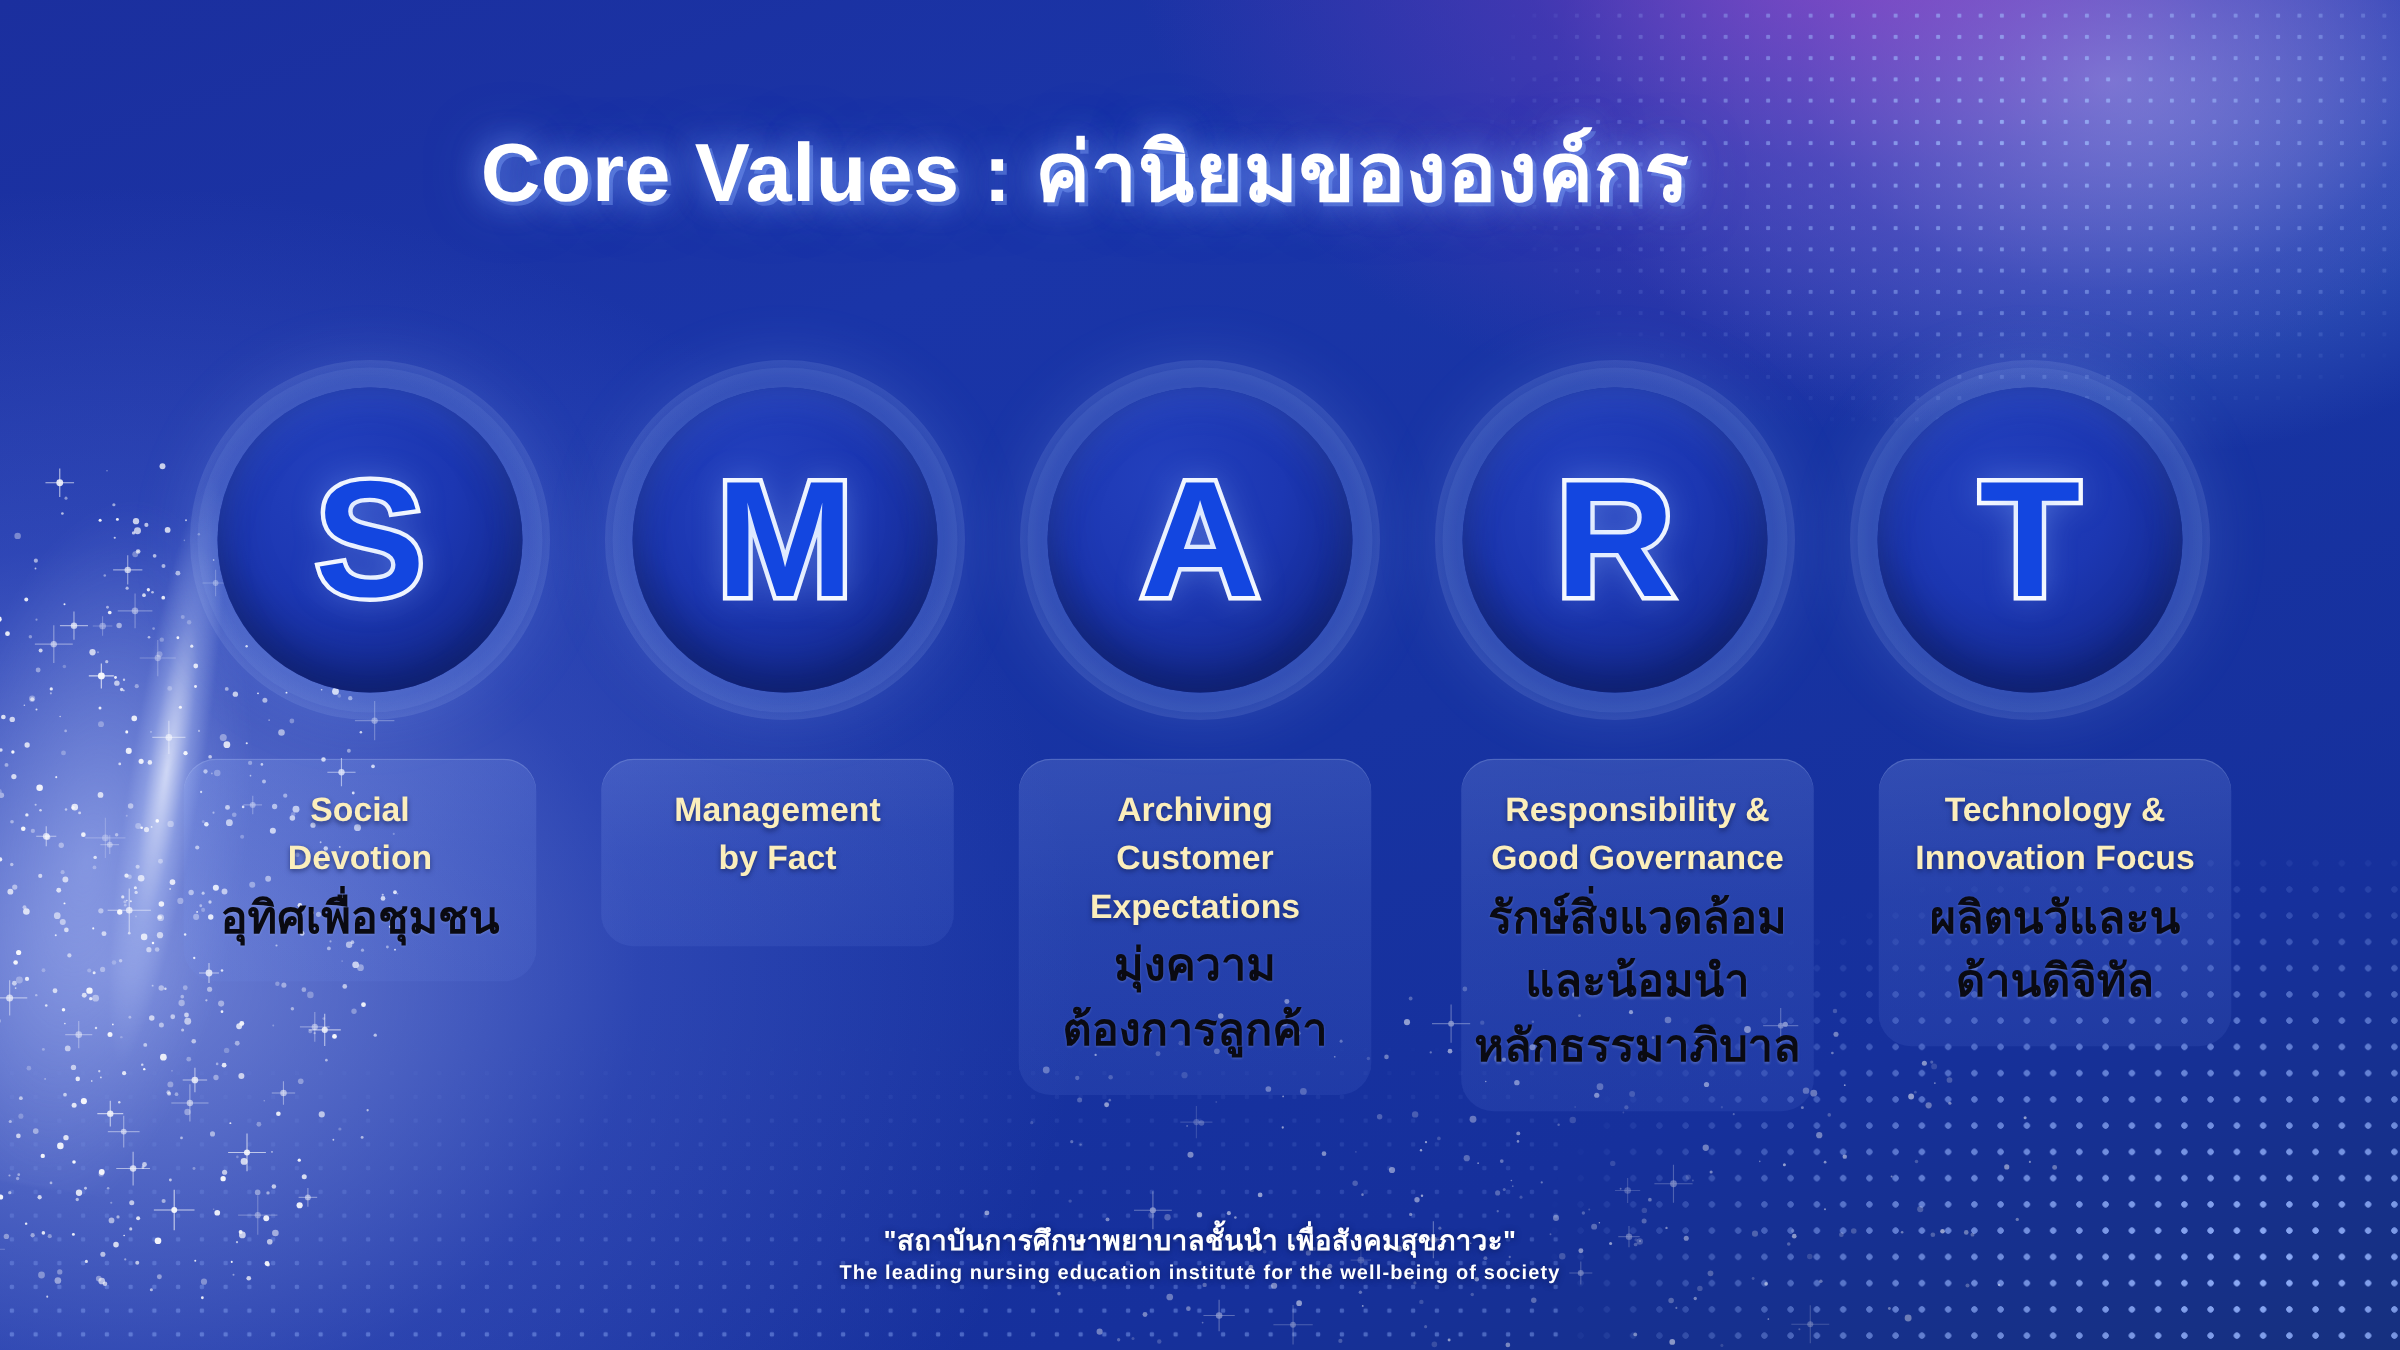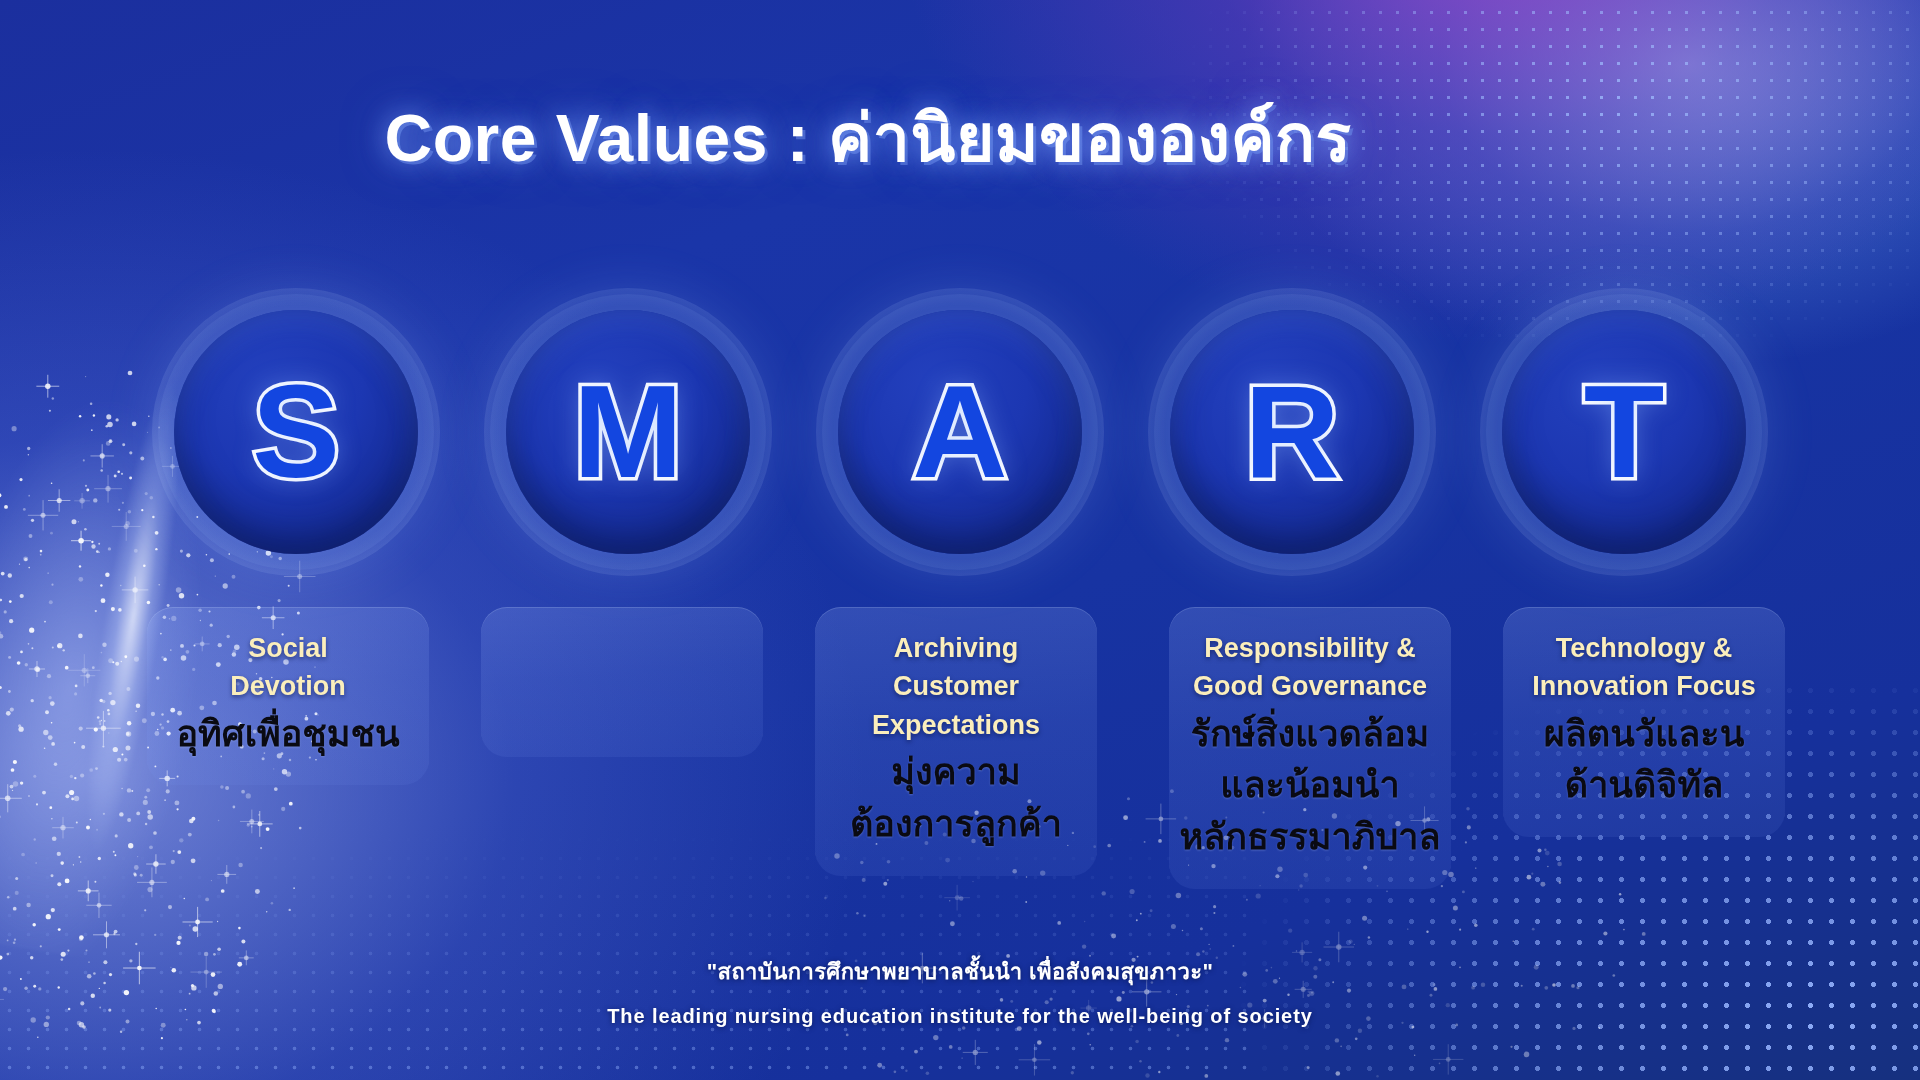--- a/index.html
+++ b/index.html
@@ -159,22 +159,22 @@
   
   .footer {
     position:absolute; bottom:52px; left:0; width:1920px; text-align:center;
   }
   .footer-th {
     color:#ffffff; font-size:22px; font-weight:bold;
     letter-spacing:.4px;
     text-shadow:0 1px 5px rgba(10,25,90,0.9);
   }
   .footer-en {
-    color:#ffffff; font-size:20px; font-weight:bold;
-    letter-spacing:.9px; margin-top:16px;
+    color:#ffffff; font-size:16px; font-weight:bold;
+    letter-spacing:.9px; margin-top:0;
     text-shadow:0 1px 5px rgba(10,25,90,0.9);
   }
 </style>
 </head>
 <body>
 
 <div id="stage">
 
   <div class="dots dots-tr"></div>
   <div class="dots dots-br"></div>
@@ -1056,20 +1056,22 @@
     </div>
   </div>
 
   <div class="cards">
     <div class="card card-1">
       <div class="card-en">Social
 Devotion</div>
       <div class="card-th">อุทิศเพื่อชุมชน</div>
     </div>
     <div class="card card-2">
+      <div class="card-en">Management
+by Fact</div>
     </div>
     <div class="card card-3">
       <div class="card-en">Archiving
 Customer
 Expectations</div>
       <div class="card-th">มุ่งความ
 ต้องการลูกค้า</div>
     </div>
     <div class="card card-4">
       <div class="card-en">Responsibility &amp;

